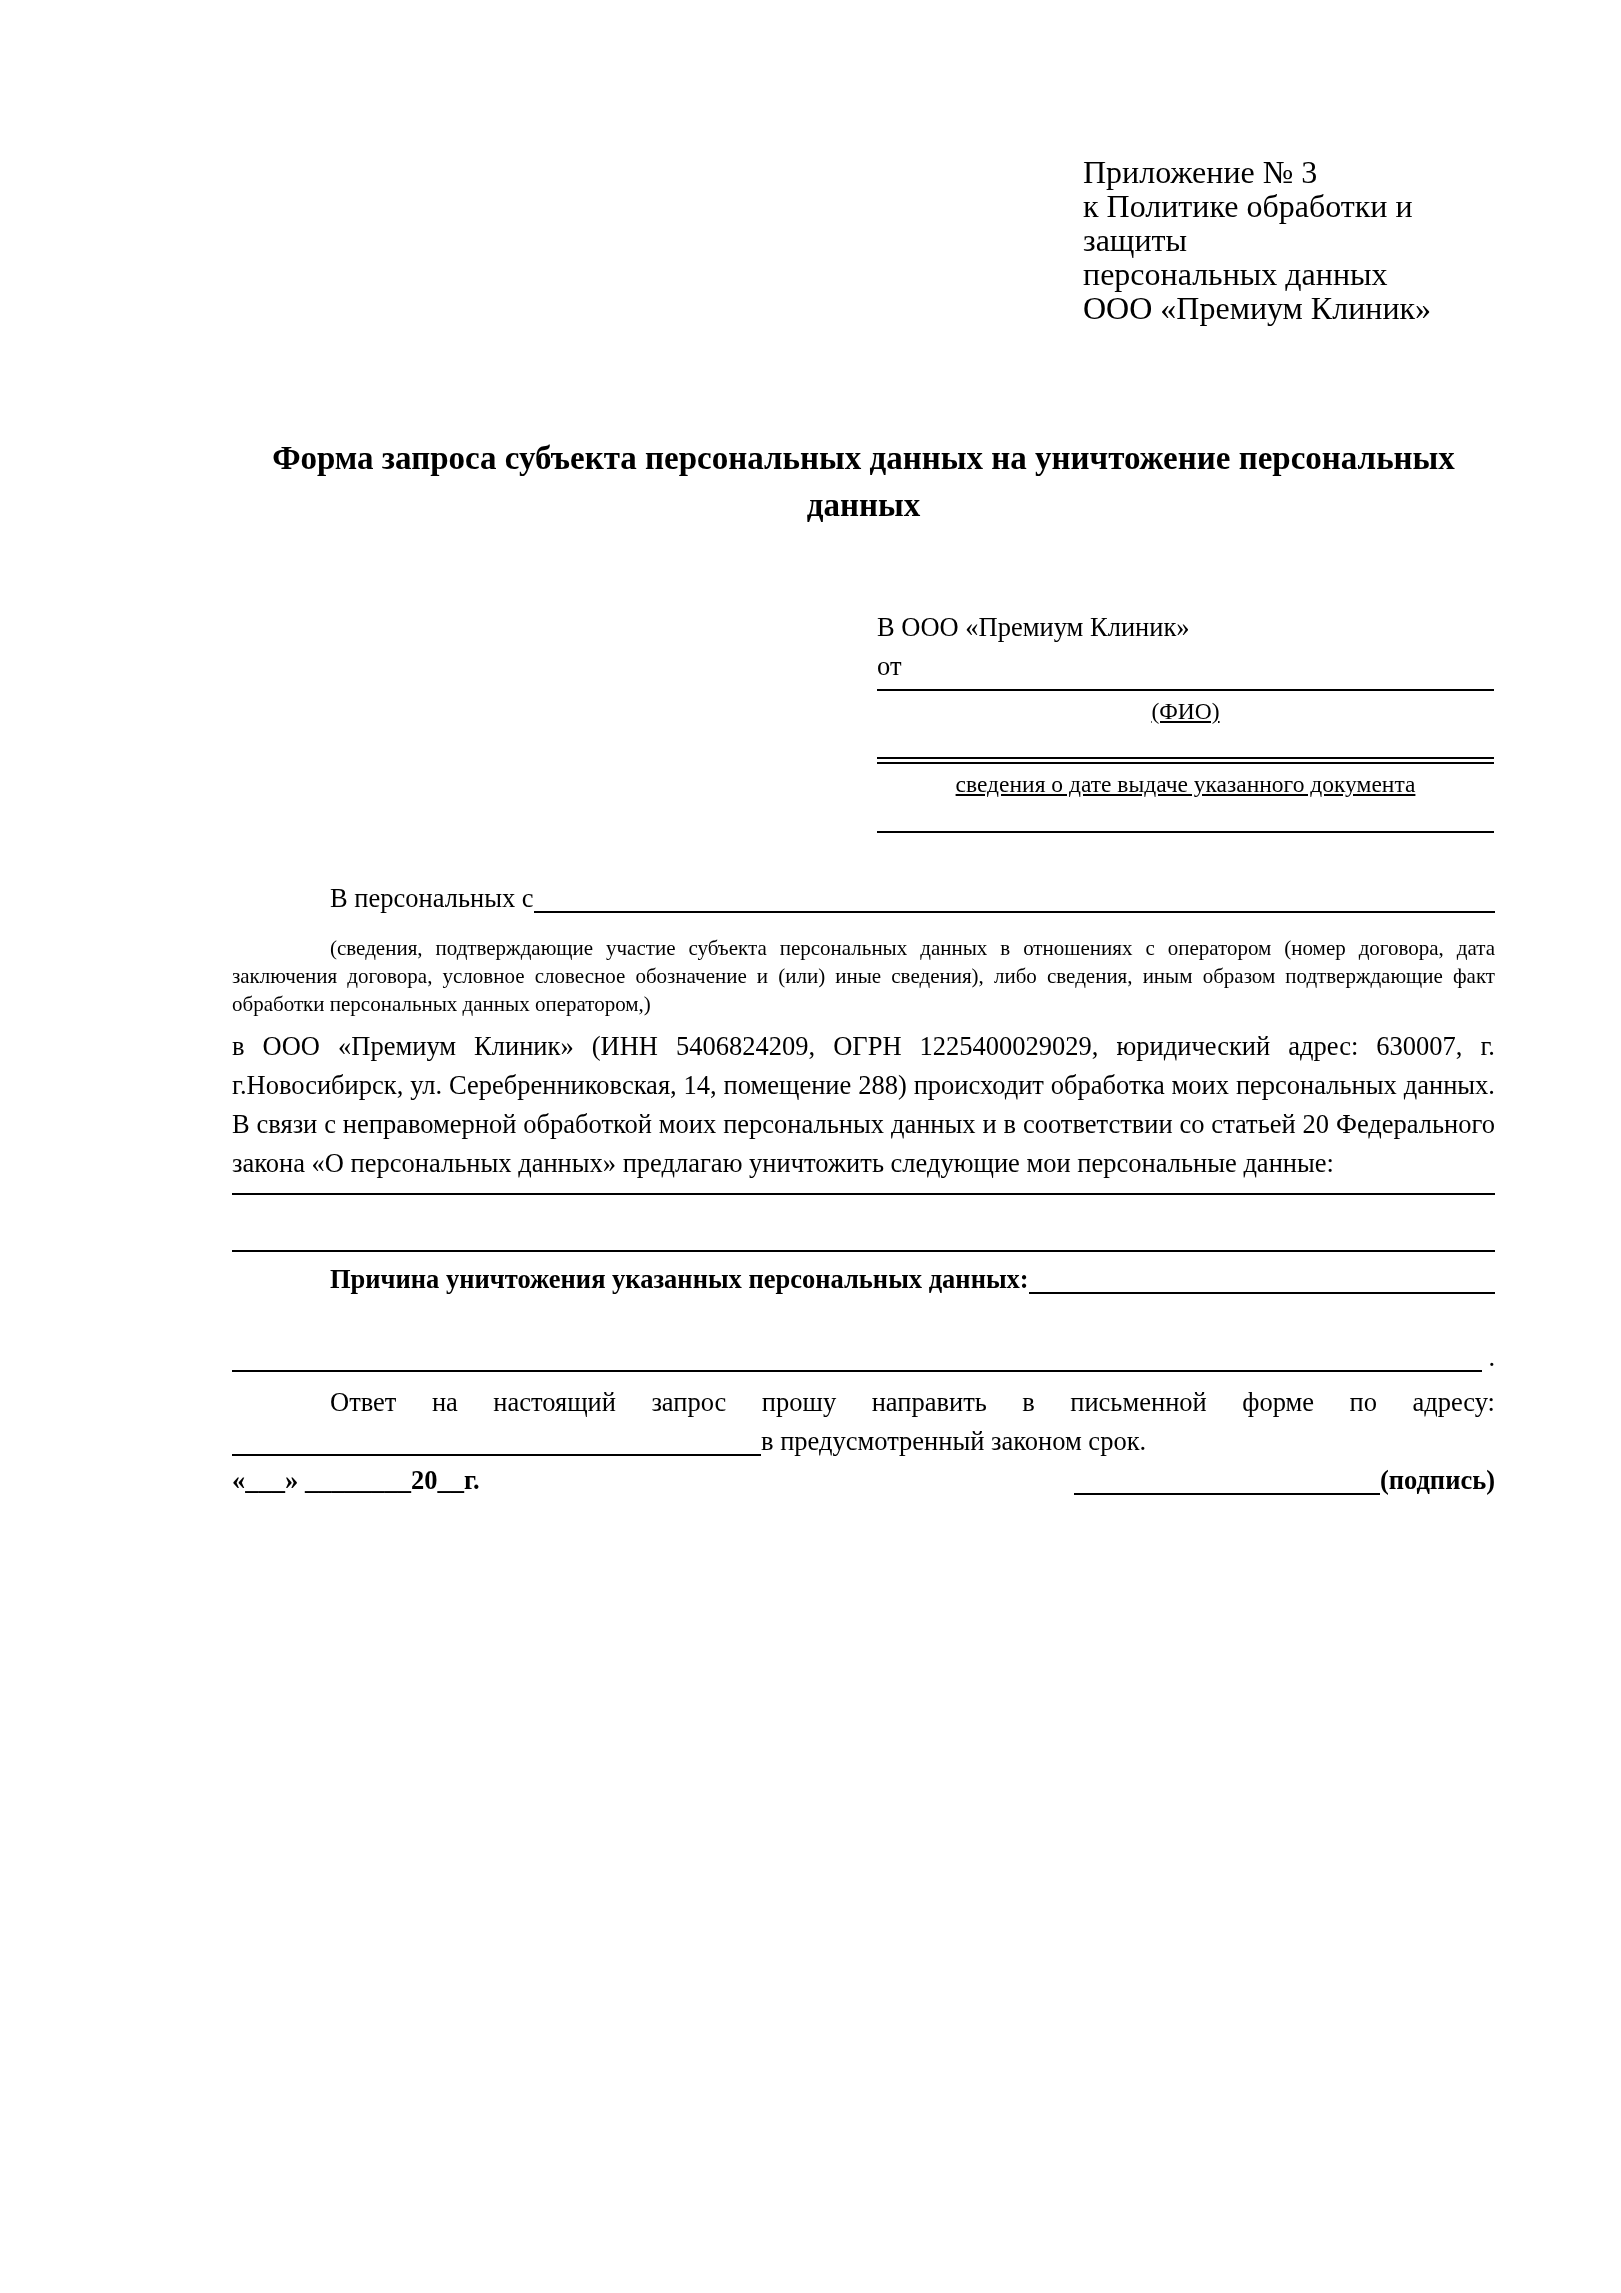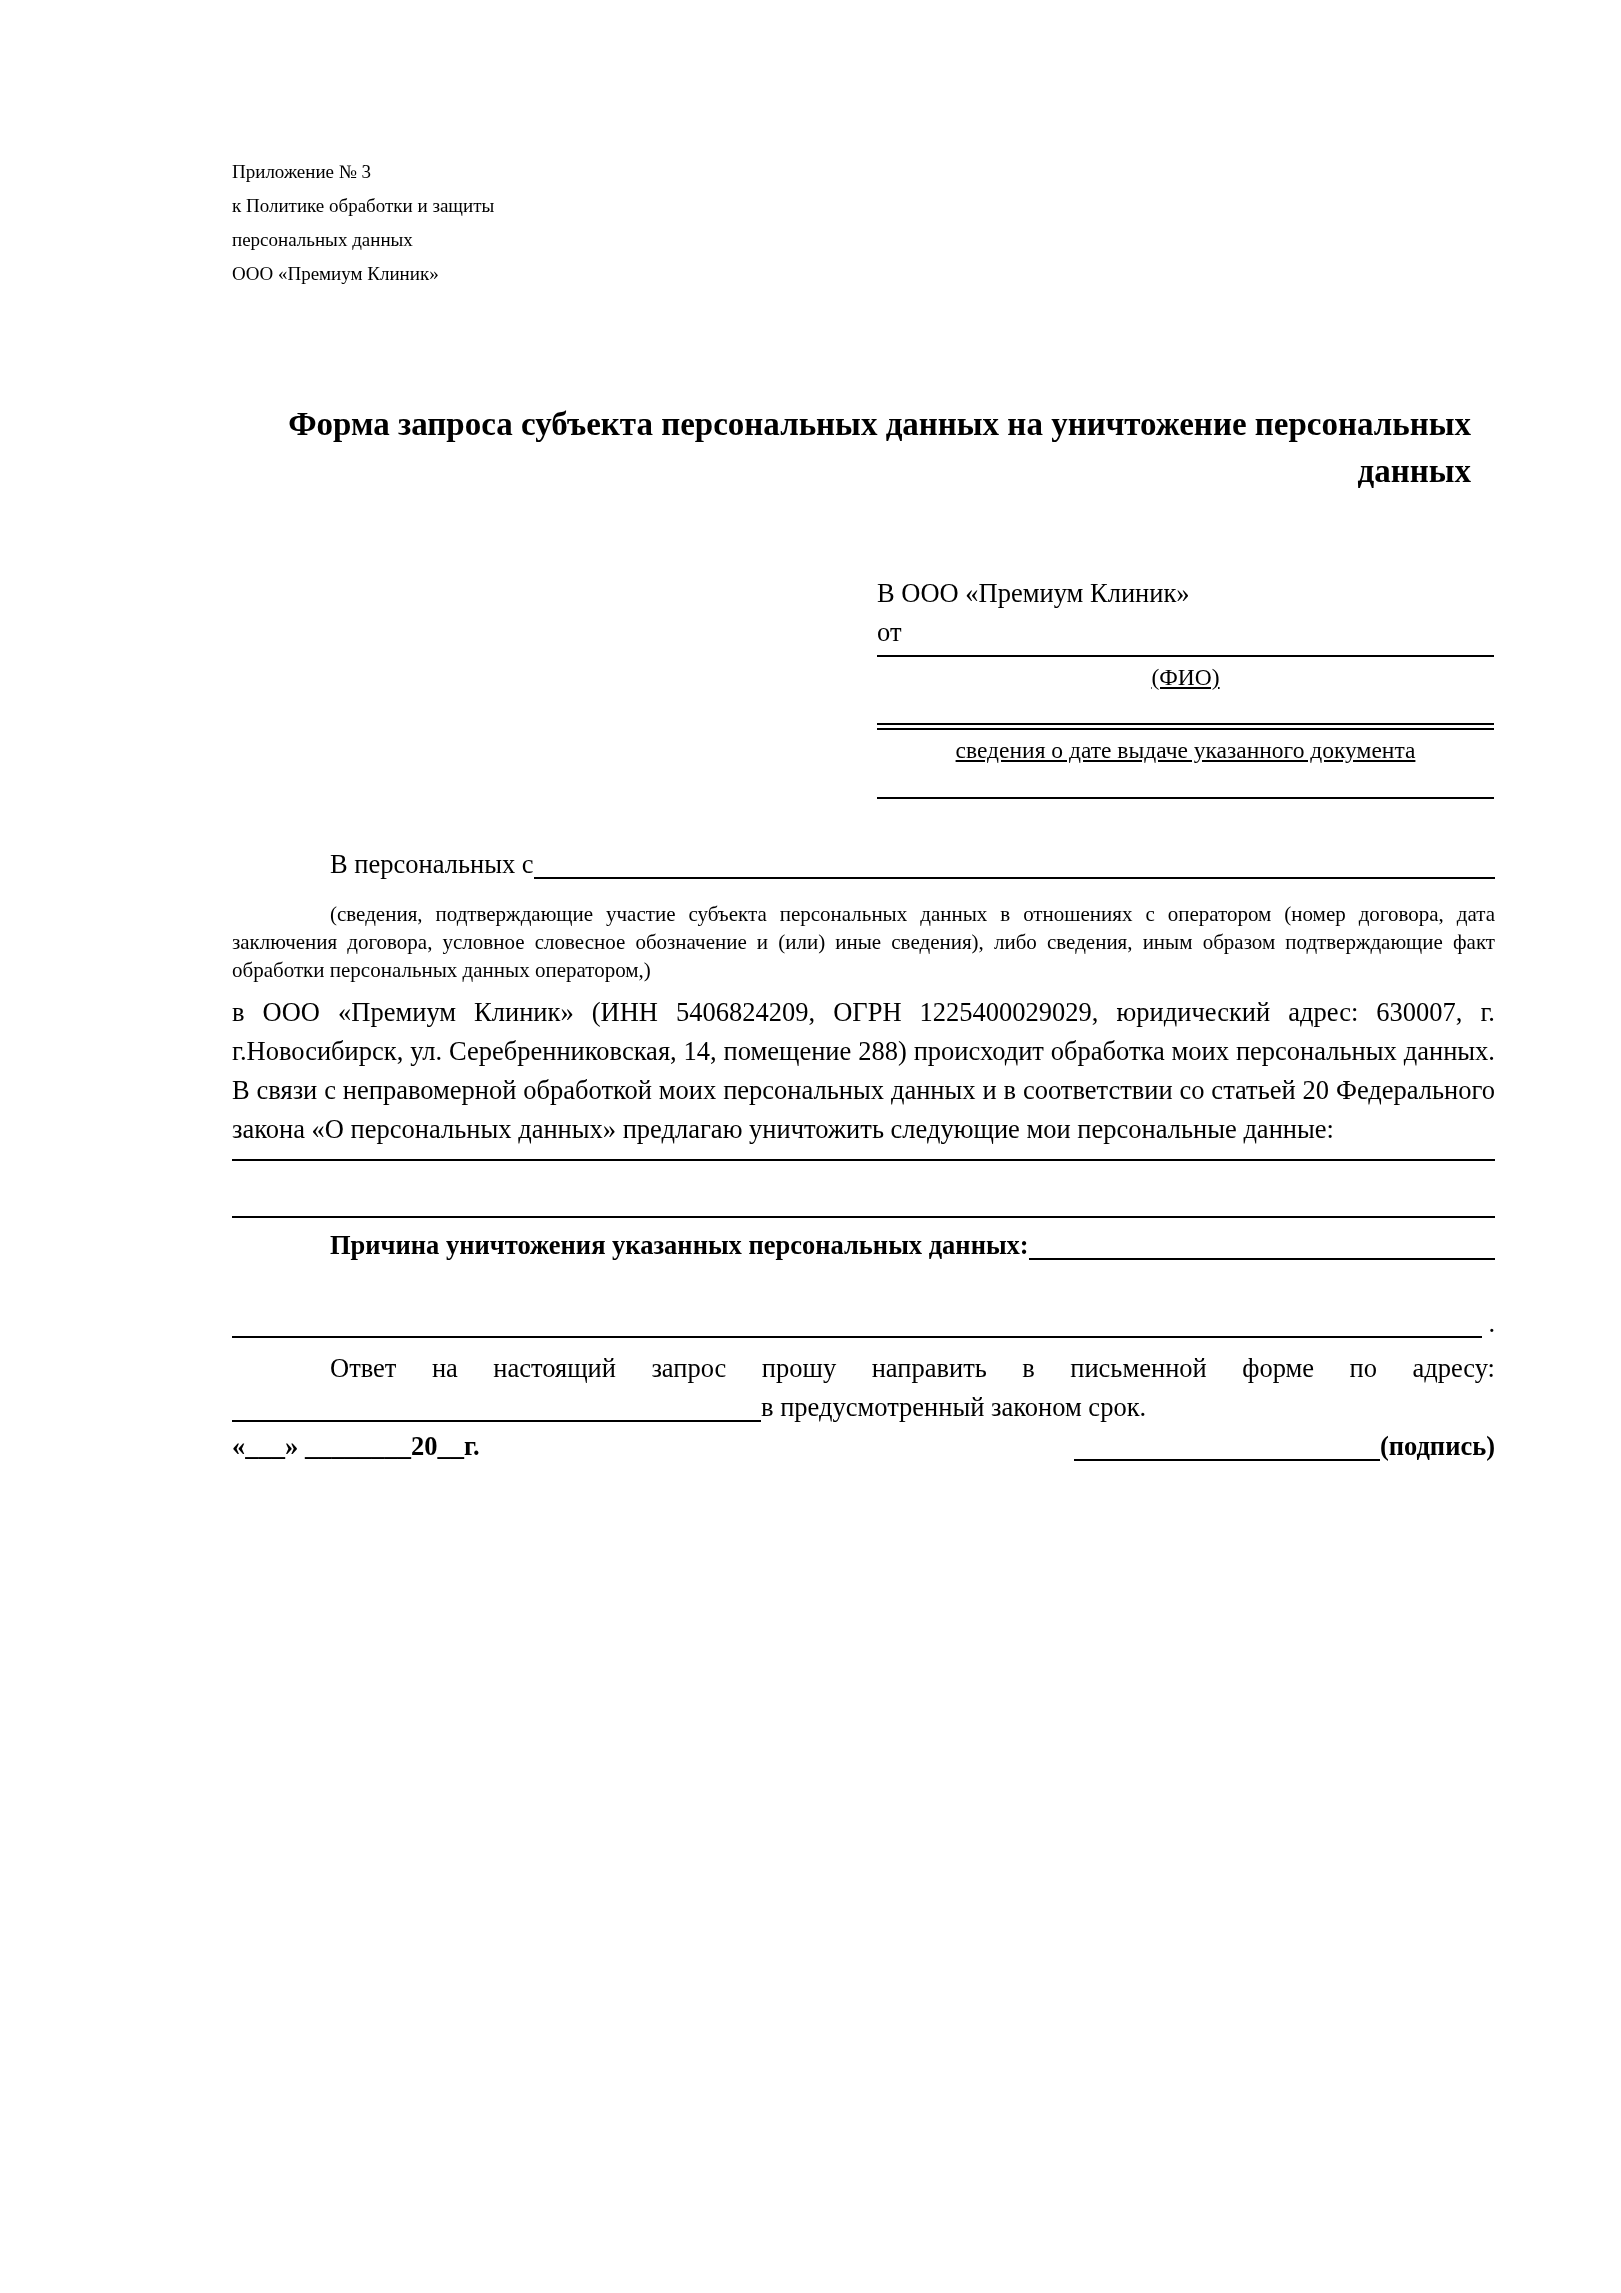--- a/index.html
+++ b/index.html
@@ -16,28 +16,29 @@
     color: #000000;
     font-family: "Liberation Serif", "DejaVu Serif", serif;
     font-size: 26.5px;
     line-height: 39px;
     box-sizing: border-box;
     padding: 155px 126px 0 232px;
     overflow: hidden;
   }
   
   .appendix {
-    font-size: 19px;
+    margin-left: 851px;
+    font-size: 32px;
     line-height: 34px;
   }
   
   .doc-title {
     margin: 110px auto 0 auto;
     max-width: 1215px;
-    text-align: right;
+    text-align: center;
     font-size: 33px;
     font-weight: bold;
     line-height: 47px;
   }
   
   .addressee {
     margin-top: 79px;
     margin-left: 645px;
     width: 617px;
   }

